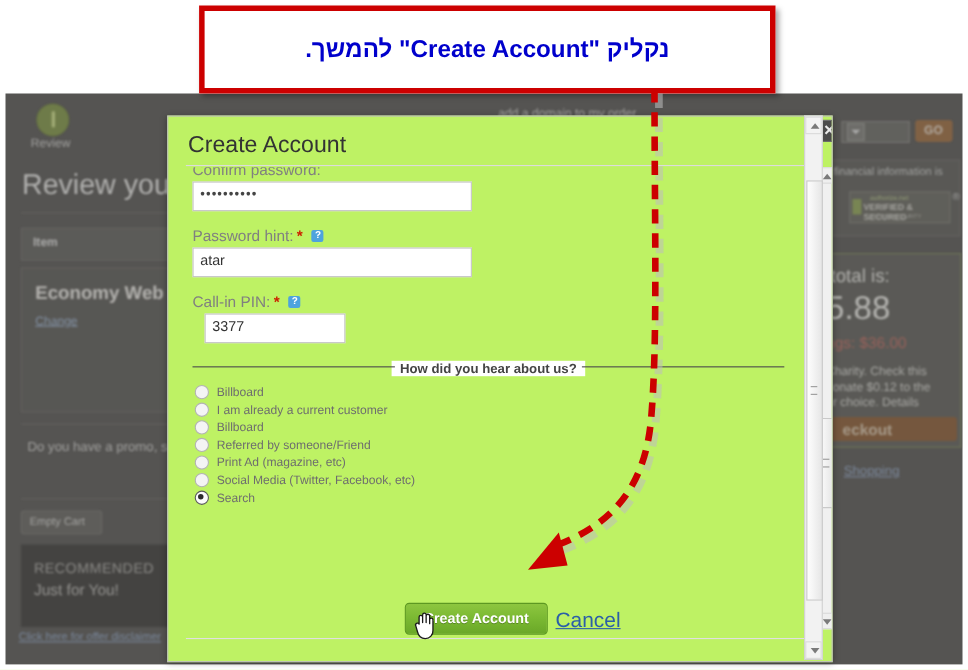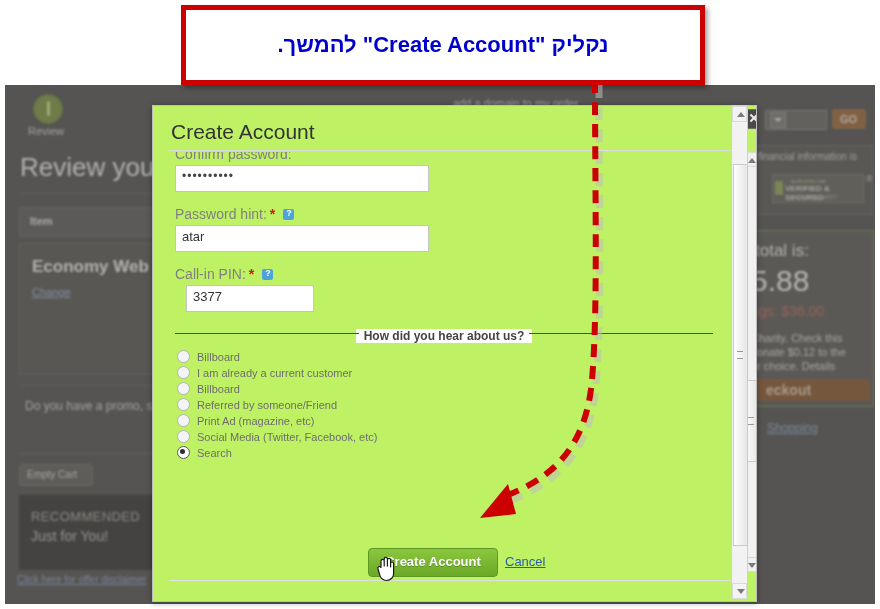--- a/index.html
+++ b/index.html
@@ -215,21 +215,21 @@
   .create-btn{
     position:absolute;left:215px;top:442px;width:128px;height:27px;border-radius:4px;
     background:linear-gradient(to bottom,#8dc63f 0%,#7ab832 50%,#6aa828 100%);
     border:1px solid #5d9822;cursor:pointer;
   }
   .create-btn span{
     position:absolute;left:0;top:5px;width:128px;text-align:center;
     font-size:13px;font-weight:bold;color:#ffffff;text-shadow:0 1px 0 rgba(0,0,0,.25);
   }
   .cancel-link{
-    position:absolute;left:352px;top:448px;font-size:13px;color:#2b5fa8;text-decoration:underline;cursor:pointer;
+    position:absolute;left:352px;top:448px;font-size:19px;color:#2b5fa8;text-decoration:underline;cursor:pointer;
   }
 
   
   .sb-outer{
     position:absolute;left:731px;top:105px;width:17px;height:495px;
     background:#f2f2f2;border:1px solid #d0d0d0;box-sizing:border-box;
   }
   .sb-outer .up,.sb-outer .down{
     position:absolute;left:0;width:15px;height:16px;background:#f3f3f3;border:1px solid #dadada;box-sizing:border-box;
   }

